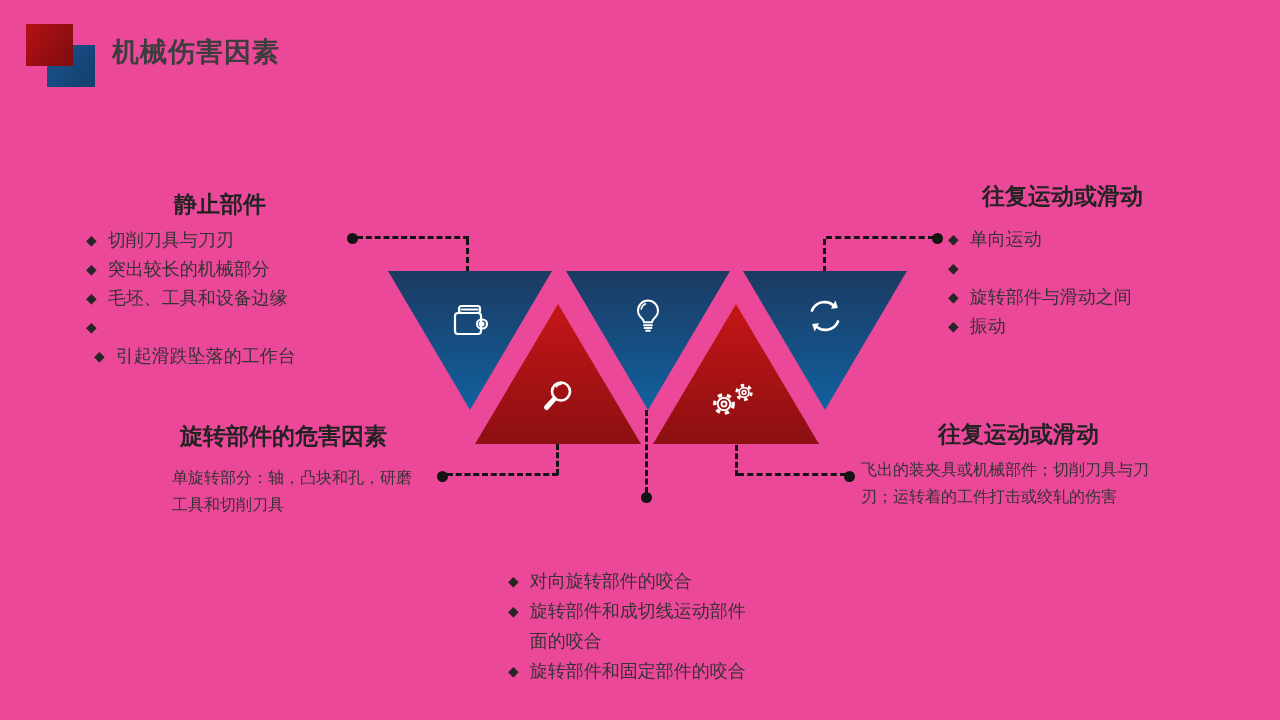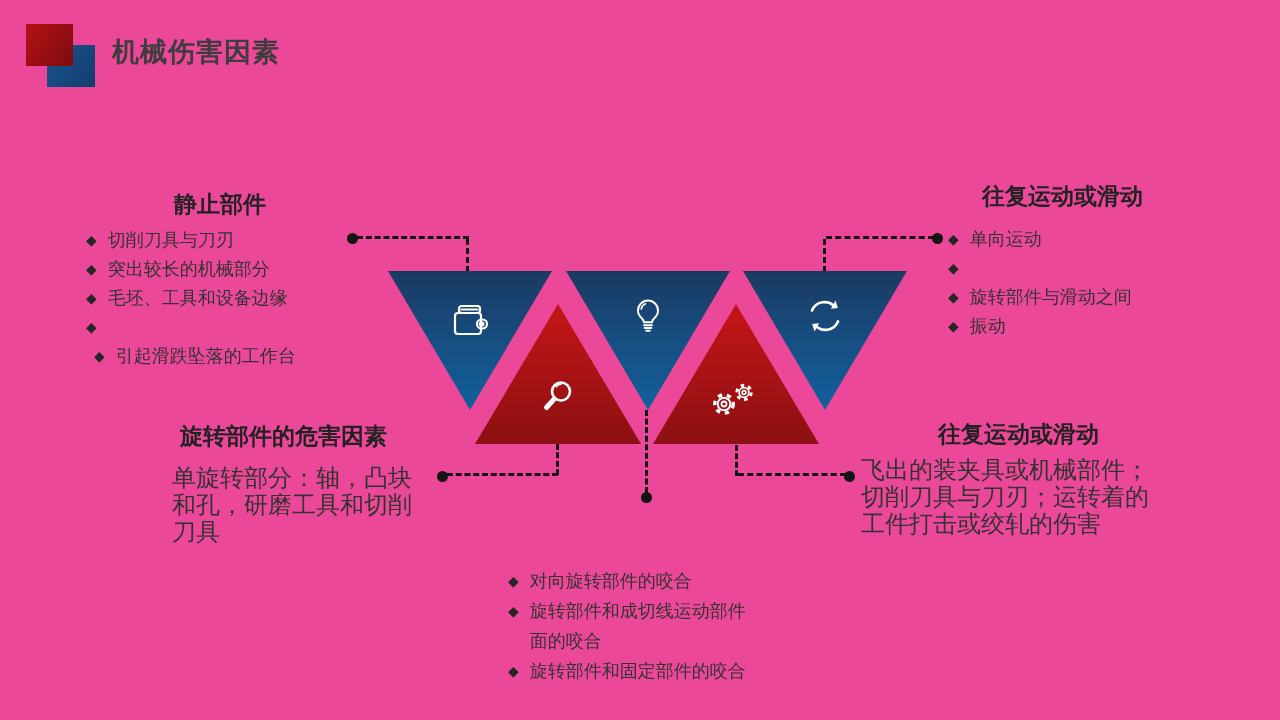--- a/index.html
+++ b/index.html
@@ -98,21 +98,21 @@
   }
   .l-static { left: 86px;  top: 226px; width: 300px; }
   .l-recip  { left: 948px; top: 225px; width: 310px; }
   .l-mesh   { left: 508px; top: 566px; width: 290px; }
   .l-mesh li { line-height: 30px; }
   .l-mesh .marker { line-height: 30px; }
   .l-mesh .btext { max-width: 232px; }
   .l-static li.indent { padding-left: 8px; }
 
   .para {
-    position: absolute; font-size: 24px; color: #333333; line-height: 27px;
+    position: absolute; font-size: 16px; color: #333333; line-height: 27px;
   }
   .p-rotate { left: 172px; top: 464px; width: 244px; }
   .p-other  { left: 861px; top: 456px; width: 296px; }
 </style>
 </head>
 <body>
 
 <div class="slide">
 
   <div class="logo-red"></div>

